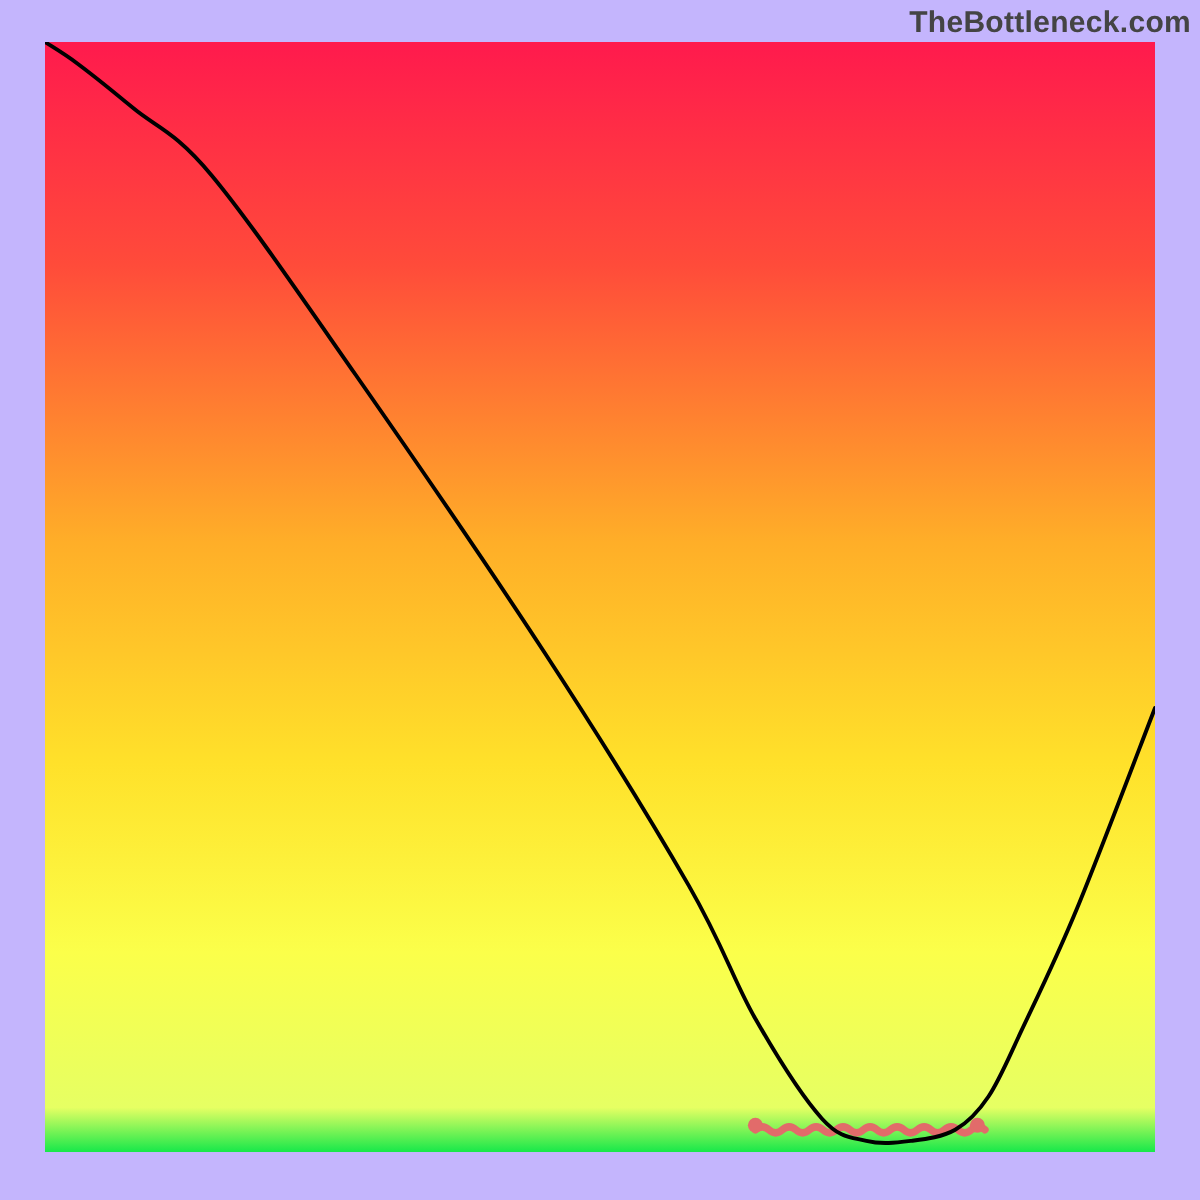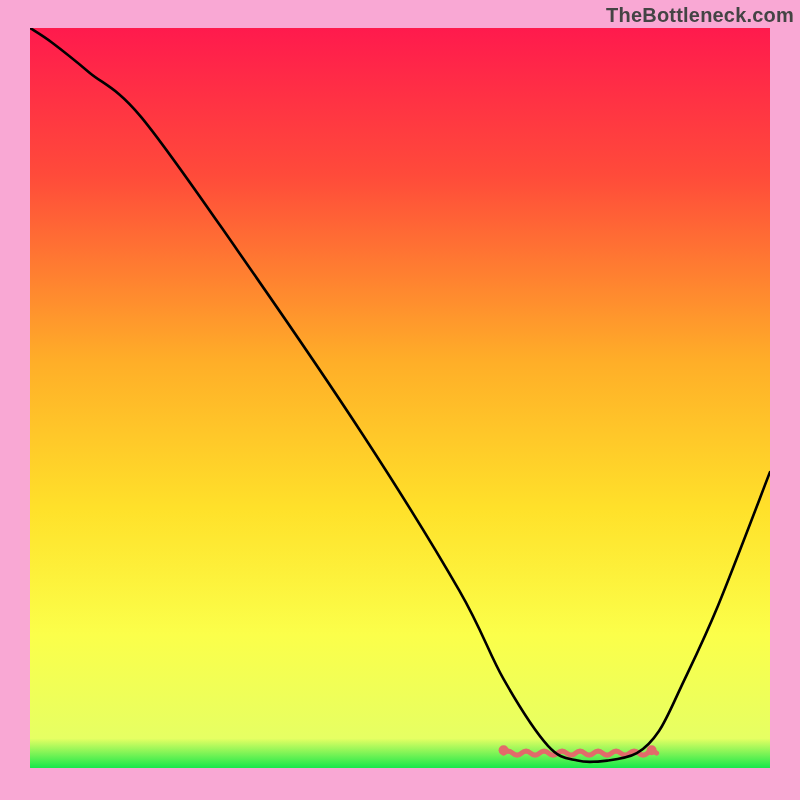--- a/index.html
+++ b/index.html
@@ -8,21 +8,21 @@
     width: 800px;
     height: 800px;
     background: #000;
     overflow: hidden;
     font-family: Arial, Helvetica, sans-serif;
   }
   .container {
     position: relative;
     width: 800px;
     height: 800px;
-    background: #f9a8d4;
+    background: #c4b5fd;
   }
   .watermark {
     position: absolute;
     top: 4px;
     right: 6px;
     color: #444;
     font-size: 20px;
     font-weight: 600;
     letter-spacing: 0.2px;
     z-index: 20;

